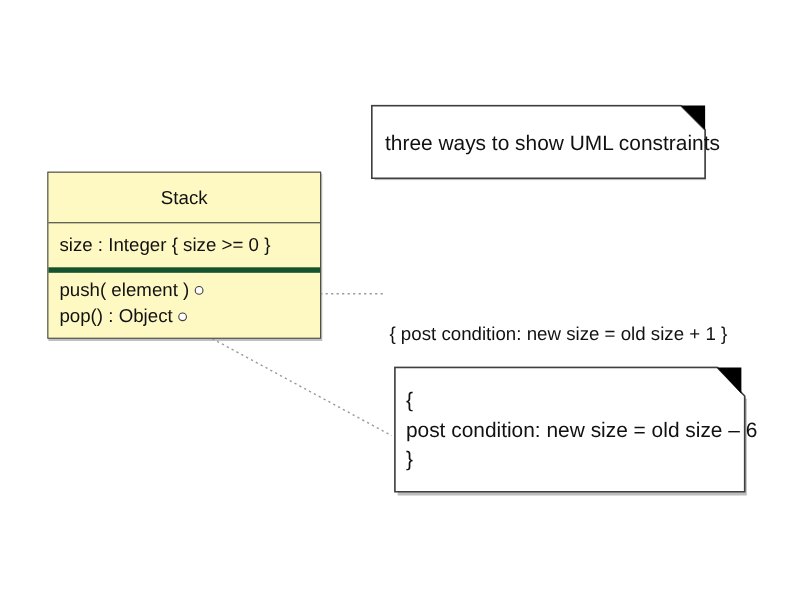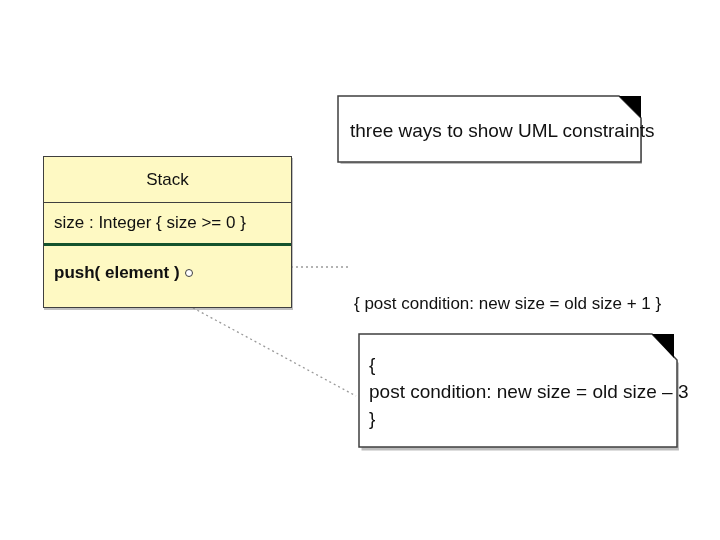--- a/index.html
+++ b/index.html
@@ -55,25 +55,25 @@
     height: 44.5px;
     line-height: 45px;
     text-align: center;
     border-bottom: 1.5px solid #3f3f3f;
   }
   .class-attrs {
     height: 40px;
     display: flex;
     align-items: center;
     padding-left: 10px;
-    border-bottom: 3px solid #14532d;
+    border-bottom: 5px solid #14532d;
     white-space: nowrap;
     text-align: center;
   }
-  .class-ops { padding: 15px 0 0 10px; font-weight: bold; }
+  .class-ops { padding: 4px 0 0 10px; }
   .op-row {
     display: flex;
     align-items: center;
     height: 24px;
     white-space: nowrap;
   }
   .port-circle {
     display: inline-block;
     width: 6px; height: 6px;
     border: 1.5px solid #3f3f3f;
@@ -114,31 +114,35 @@
   <div class="class-box">
     <div class="class-title">Stack</div>
     <div class="class-attrs">
       <span>size : Integer { size &gt;= 0 }</span>
     </div>
     <div class="class-ops">
       <div class="op-row">
         <span>push( element )</span>
         <span class="port-circle"></span>
       </div>
+      <div class="op-row">
+        <span>pop() : Object</span>
+        <span class="port-circle"></span>
+      </div>
     </div>
   </div>
 
   <div class="inline-constraint">{ post condition: new size = old size + 1 }</div>
 
   <div class="note" id="constraint-note">
     <svg width="322" height="118" viewBox="0 0 322 118">
       <polygon points="3.5,3.5 295,3.5 320.9,30 320.9,117.5 3.5,117.5" fill="#bdbdbd" stroke="none"></polygon>
       <polygon points="1,1 294,1 319,27 319,114 1,114" fill="#ffffff" stroke="#3f3f3f" stroke-width="1.5"></polygon>
       <polygon points="294,1 316,1 316,25" fill="#000000"></polygon>
     </svg>
     <div class="note-text multiline">
       <div>{</div>
-      <div>post condition: new size = old size – 3</div>
+      <div>post condition: new size = old size – 6</div>
       <div>}</div>
     </div>
   </div>
 
 </div>
 
 </body></html>

